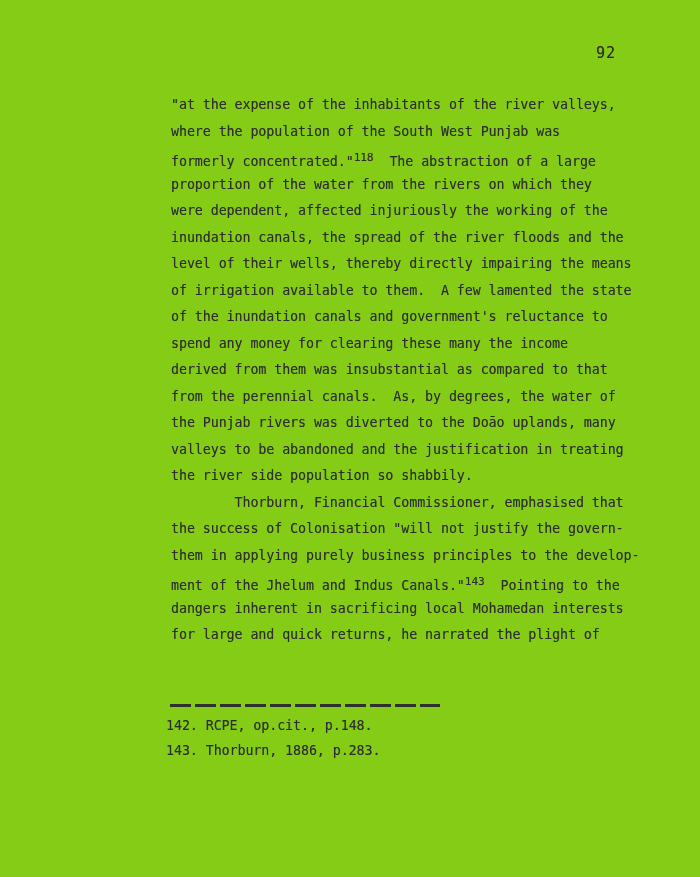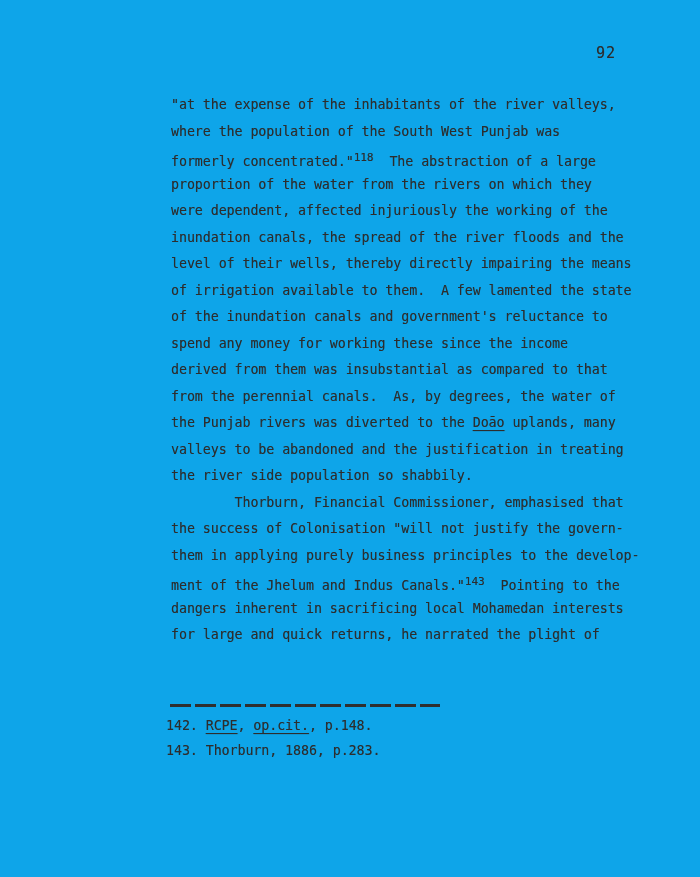--- a/index.html
+++ b/index.html
@@ -4,21 +4,21 @@
 <style>
   html, body {
     margin: 0;
     padding: 0;
     background: #ffffff;
   }
   .page {
     position: relative;
     width: 700px;
     height: 877px;
-    background: #0ea5e9;
+    background: #84cc16;
     overflow: hidden;
     font-family: "DejaVu Sans Mono", "Liberation Mono", monospace;
     color: #2d2d2d;
   }
   .pageno {
     position: absolute;
     left: 596px;
     top: 44px;
     font-size: 15px;
     letter-spacing: 1px;
@@ -36,21 +36,20 @@
     line-height: 26.5px;
     white-space: pre;
   }
   .para-2 {
   }
   .sup {
     font-size: 11px;
     vertical-align: 5px;
   }
   .u {
-    text-decoration: underline;
     text-underline-offset: 2.5px;
     text-decoration-thickness: 1.3px;
     text-align: center;
   }
   .sep {
     position: absolute;
     left: 170px;
     top: 704px;
     width: 270px;
     height: 2.6px;
@@ -82,21 +81,21 @@
     <div class="para para-1">
         <div class="line"><span>"at the expense of the inhabitants of the river valleys,</span></div>
         <div class="line"><span>where the population of the South West Punjab was</span></div>
         <div class="line"><span>formerly concentrated."</span><span class="sup">118</span><span>  The abstraction of a large</span></div>
         <div class="line"><span>proportion of the water from the rivers on which they</span></div>
         <div class="line"><span>were dependent, affected injuriously the working of the</span></div>
         <div class="line"><span>inundation canals, the spread of the river floods and the</span></div>
         <div class="line"><span>level of their wells, thereby directly impairing the means</span></div>
         <div class="line"><span>of irrigation available to them.  A few lamented the state</span></div>
         <div class="line"><span>of the inundation canals and government's reluctance to</span></div>
-        <div class="line"><span>spend any money for working these since the income</span></div>
+        <div class="line"><span>spend any money for clearing these many the income</span></div>
         <div class="line"><span>derived from them was insubstantial as compared to that</span></div>
         <div class="line"><span>from the perennial canals.  As, by degrees, the water of</span></div>
         <div class="line"><span>the Punjab rivers was diverted to the </span><span class="u">Doāo</span><span> uplands, many</span></div>
         <div class="line"><span>valleys to be abandoned and the justification in treating</span></div>
         <div class="line"><span>the river side population so shabbily.</span></div>
       </div>
     <div class="para para-2">
         <div class="line"><span>        Thorburn, Financial Commissioner, emphasised that</span></div>
         <div class="line"><span>the success of Colonisation "will not justify the govern-</span></div>
         <div class="line"><span>them in applying purely business principles to the develop-</span></div>

